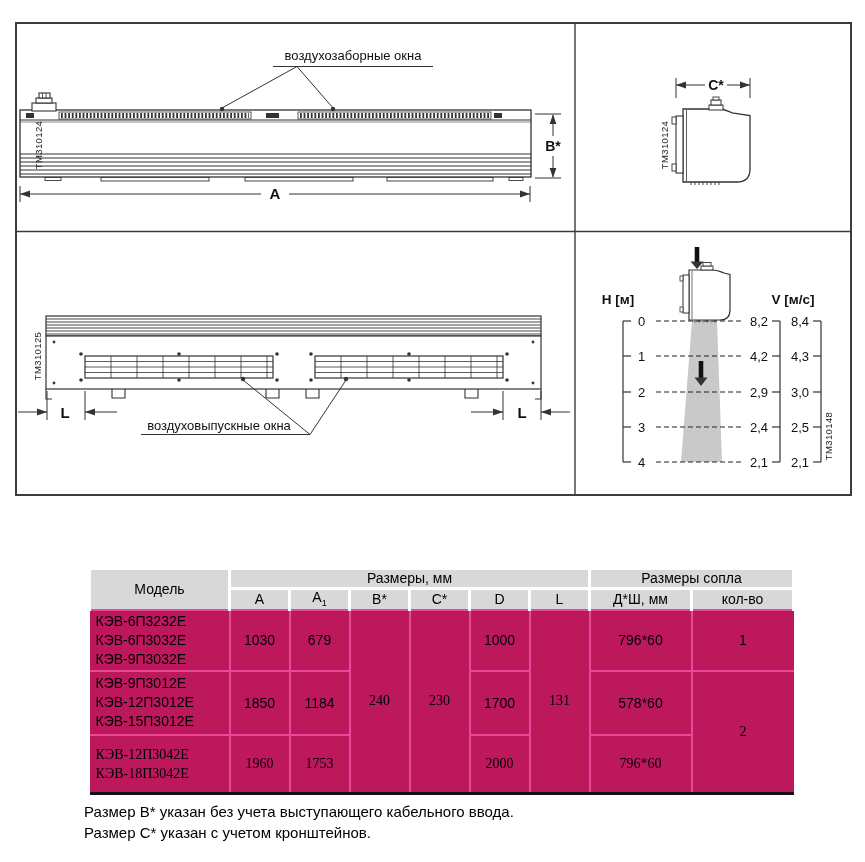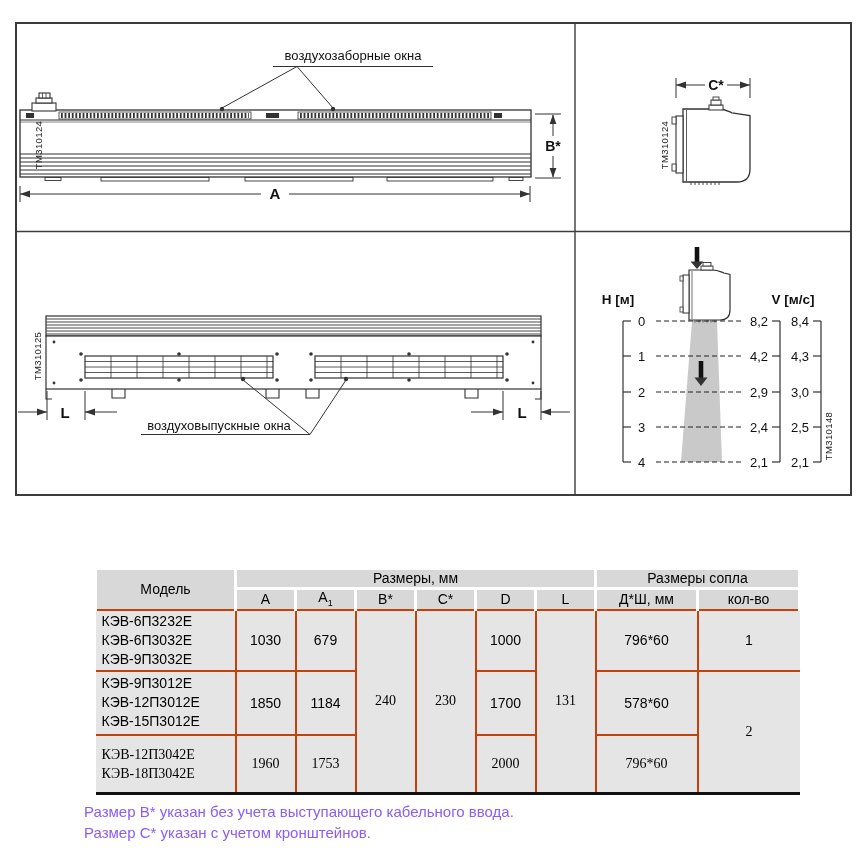--- a/index.html
+++ b/index.html
@@ -2,41 +2,41 @@
 <html><head>
 <meta charset="utf-8">
 <title>Датасет</title>
 <style>
   html,body{margin:0;padding:0;background:#fff;}
   .page{position:relative;width:865px;height:862px;background:#fff;
         font-family:"Liberation Sans",sans-serif;color:#111;overflow:hidden;}
   .diagram-svg{position:absolute;left:15px;top:22px;}
 
   
-  .spec-wrap{position:absolute;left:94px;top:567px;}
+  .spec-wrap{position:absolute;left:88px;top:567px;}
   table.spec{border-collapse:collapse;table-layout:fixed;width:704px;font-size:14px;color:#000;}
   table.spec th{background:#d8d8d8;border:3px solid #fff;font-weight:400;
                 text-align:center;padding:0;line-height:1.1;}
   table.spec thead tr:nth-child(1) th{height:17px;}
   table.spec thead tr:nth-child(2) th{height:16px;}
   table.spec thead tr:nth-child(2) th,
   table.spec th.model-h{border-bottom-width:0;}
-  table.spec td{border:2px solid #c2410c;text-align:center;vertical-align:middle;
-                padding:0;background:#e5e5e5;margin-left:38px;}
+  table.spec td{border:2px solid #ec4899;text-align:center;vertical-align:middle;
+                padding:0;background:#be185d;margin-left:38px;}
   table.spec td.model{text-align:left;padding-left:6px;white-space:pre-line;
                       line-height:19px;border-left:none;}
   table.spec td.noR{border-right:none;}
   table.spec td.botT{border-bottom:3px solid #111;font-family:Liberation Serif, serif;}
   table.spec tbody tr:nth-child(1){height:61px;}
   table.spec tbody tr:nth-child(2){height:64px;}
   table.spec tbody tr:nth-child(3){height:59px;}
   sub.a1{font-size:9px;}
 
   
-  .notes{position:absolute;left:84px;top:802px;font-size:15px;line-height:1.38;color:#8b5cf6;}
+  .notes{position:absolute;left:84px;top:802px;font-size:15px;line-height:1.38;color:#000000;}
 
   
   text{font-family:"Liberation Sans",sans-serif;fill:#111;}
   .lbl{font-size:13px;}
   .dim{font-size:15px;font-weight:bold;}
   .dimS{font-size:14px;font-weight:bold;}
   .axis{font-size:13.5px;font-weight:bold;}
   .tick{font-size:13px;}
   .tm{font-size:9.5px;fill:#222;letter-spacing:.4px;}
   .ln{stroke:#333;fill:none;}

